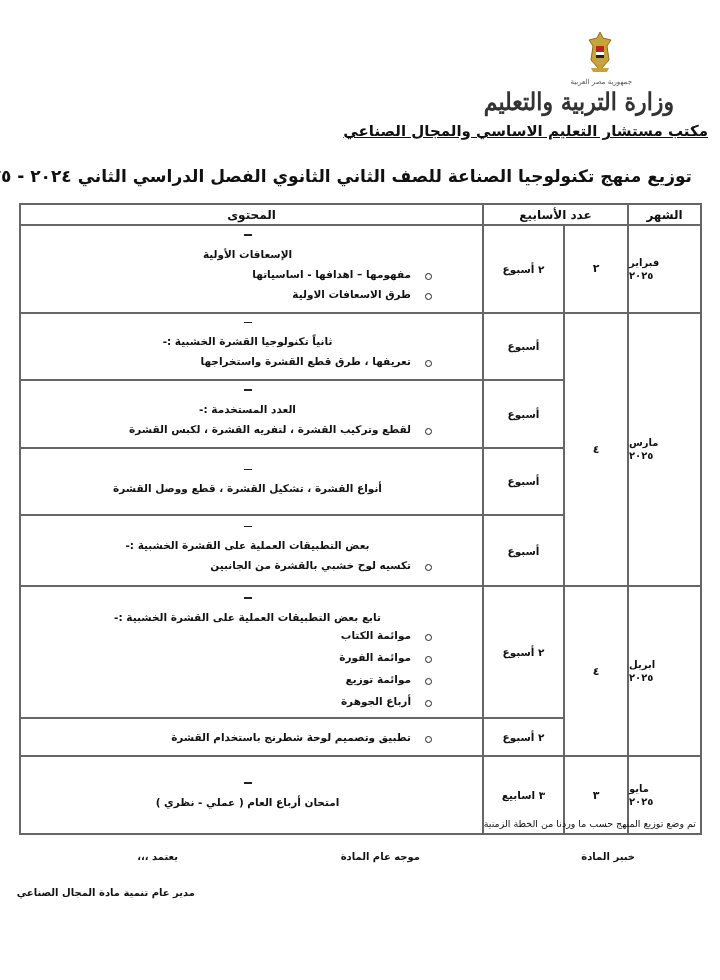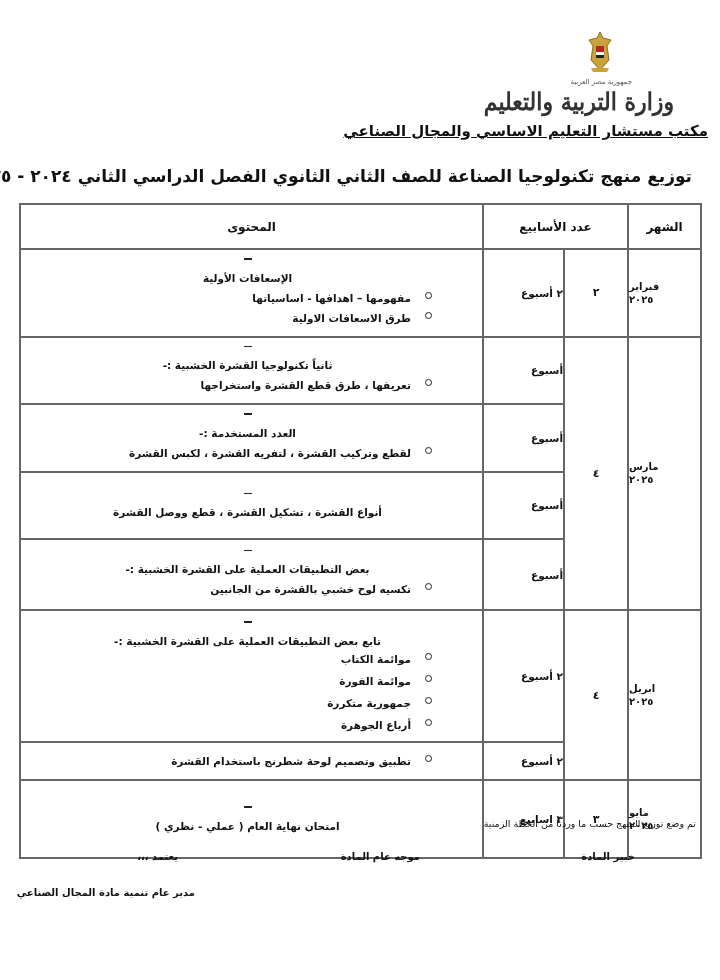--- a/index.html
+++ b/index.html
@@ -21,28 +21,28 @@
   .title { position: absolute; top: 166px; right: 28px; font-size: 17px; font-weight: bold; white-space: nowrap; letter-spacing: -0.2px; }
 
   
   table.plan {
     position: absolute; top: 203px; left: 19px; width: 683px;
     border-collapse: collapse; direction: rtl; table-layout: fixed;
   }
   table.plan td, table.plan th {
     border: 2px solid #666; vertical-align: middle;
   }
-  table.plan th { height: 45px; font-size: 12px; font-weight: bold; text-align: center; }
+  table.plan th { height: 21px; font-size: 12px; font-weight: bold; text-align: center; }
   .c-month { width: 73px; text-align: left; font-size: 10px; font-weight: bold; line-height: 1.3; }
   .c-num { width: 64px; text-align: center; font-size: 11px; font-weight: bold; }
-  .c-weeks { width: 81px; font-size: 10.5px; font-weight: bold; }
+  .c-weeks { width: 81px; text-align: center; font-size: 10.5px; font-weight: bold; }
   .c-content { text-align: right; padding: 4px 12px 4px 8px; font-size: 10.5px; font-weight: bold; }
   .head-line { display: flex; align-items: center; gap: 12px; padding-right: 4px; margin: 4px 0 8px; flex-direction: column; }
   .dash { display: inline-block; width: 8px; height: 1.5px; background: #222; }
-  .sub-line { display: flex; align-items: flex-start; gap: 14px; padding-right: 38px; margin: 8px 0 8px; }
+  .sub-line { display: flex; align-items: flex-end; gap: 14px; padding-right: 38px; margin: 8px 0 8px; }
   .circle { display: inline-block; width: 7px; height: 7px; border: 1.2px solid #222; border-radius: 50%; }
 
   .footer-note { position: absolute; top: 818px; right: 24px; font-size: 9.5px; font-weight: normal; white-space: nowrap; }
   .sig { position: absolute; top: 851px; font-size: 10px; font-weight: bold; white-space: nowrap; }
   .sig-1 { right: 85px; }
   .sig-2 { right: 300px; }
   .sig-3 { right: 542px; }
   .sig-4 { position: absolute; top: 887px; right: 525px; font-size: 10px; font-weight: bold; white-space: nowrap; }
 </style>
 </head>
@@ -169,21 +169,21 @@
       <div class="sub-line" style="margin:5px 0 10px">
             <span class="circle"></span>
             <span>موائمة الكتاب</span>
           </div>
       <div class="sub-line" style="margin:10px 0">
             <span class="circle"></span>
             <span>موائمة الفورة</span>
           </div>
       <div class="sub-line" style="margin:10px 0">
             <span class="circle"></span>
-            <span>جمهورية متكررة</span>
+            <span>موائمة توزيع</span>
           </div>
       <div class="sub-line" style="margin:10px 0 4px">
             <span class="circle"></span>
             <span>أرباع الجوهرة</span>
           </div>
     </td>
   </tr>
   <tr style="height:38px">
     <td class="c-weeks">٢ أسبوع</td>
     <td class="c-content">
@@ -197,21 +197,21 @@
   <tr style="height:78px">
     <td class="c-month">
       <div>مايو</div>
       <div>٢٠٢٥</div>
     </td>
     <td class="c-num">٣</td>
     <td class="c-weeks">٣ اسابيع</td>
     <td class="c-content">
       <div class="head-line" style="margin:0">
             <span class="dash"></span>
-            <span>امتحان نهاية العام ( عملي - نظري )</span>
+            <span>امتحان أرباع العام ( عملي - نظري )</span>
           </div>
     </td>
   </tr>
 </tbody>
   </table>
 
 <div class="footer-note">تم وضع توزيع المنهج حسب ما وردنا من الخطة الزمنية</div>
 <div class="sig sig-1">خبير المادة</div>
 <div class="sig sig-2">موجه عام المادة</div>
 <div class="sig sig-3">يعتمد ،،،</div>

